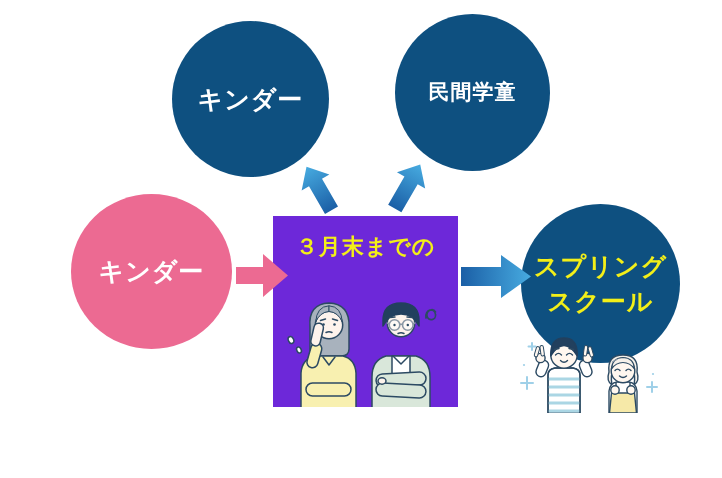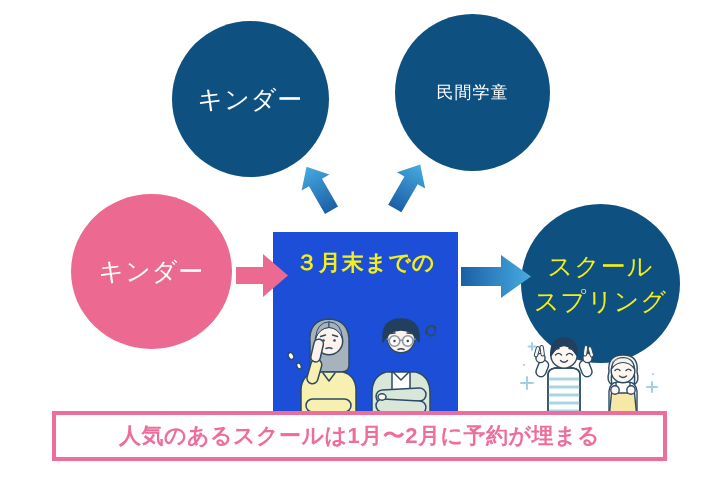--- a/index.html
+++ b/index.html
@@ -3,32 +3,32 @@
 <meta charset="utf-8">
 <style>
   html,body{margin:0;padding:0;background:#fff;}
   .stage{
     position:relative;width:722px;height:478px;background:#ffffff;
     font-family:"Liberation Sans","DejaVu Sans",sans-serif;overflow:hidden;
   }
   .node{
     position:absolute;border-radius:50%;display:flex;flex-direction:column;
     align-items:center;justify-content:center;text-align:center;
-    font-weight:normal;line-height:1.38;letter-spacing:1px;
+    font-weight:bold;line-height:1.38;letter-spacing:1px;
   }
   .navy{background:#0e5080;color:#ffffff;}
   .pink{background:#ec6a92;color:#ffffff;}
   .yellow-text{color:#f3ef18;}
   #node-kinder-extension{left:172px;top:21px;width:157px;height:156px;font-size:25px;}
-  #node-private-afterschool{left:395px;top:14px;width:155px;height:157px;font-size:17px;}
+  #node-private-afterschool{left:395px;top:14px;width:155px;height:157px;font-size:21px;}
   #node-after-graduation{left:71px;top:194px;width:161px;height:155px;font-size:25px;}
   #node-spring-school{left:521px;top:204px;width:159px;height:159px;font-size:25px;z-index:3;}
   .center-box{
-    position:absolute;left:273px;top:232px;width:185px;height:191px;
-    background:#1d4ed8;overflow:hidden;z-index:2;text-decoration:underline;
+    position:absolute;left:273px;top:216px;width:185px;height:191px;
+    background:#6d28d9;overflow:hidden;z-index:2;text-decoration:underline;
   }
   .center-box .box-label{
     position:absolute;top:14px;left:0;width:100%;text-align:center;
     font-weight:bold;font-size:22px;line-height:1.55;color:#f3ef18;letter-spacing:1px;
   }
   .parents-illo{position:absolute;left:0;bottom:-2px;width:185px;height:112px;}
   .children-illo{position:absolute;left:520px;top:331px;width:138px;height:82px;z-index:5;}
   .arrow{position:absolute;z-index:6;}
   #arrow-up-left{left:292px;top:161px;width:54px;height:55px;}
   #arrow-up-right{left:380px;top:159px;width:55px;height:55px;}
@@ -52,22 +52,22 @@
 
   <div class="node navy" id="node-private-afterschool">
     <span>民間学童</span>
   </div>
 
   <div class="node pink" id="node-after-graduation">
     <span>キンダー</span>
   </div>
 
   <div class="node navy yellow-text" id="node-spring-school">
+    <span>スプリング</span>
     <span>スクール</span>
-    <span>スプリング</span>
   </div>
 
   <div class="center-box">
     <div class="box-label">
       <div>３月末までの</div>
     </div>
 
     <svg class="parents-illo" viewBox="0 0 185 112">
       <g stroke="#2c4a63" stroke-width="1.5" stroke-linecap="round" stroke-linejoin="round">
 
@@ -207,17 +207,14 @@
       <path d="M91.5,38 Q92,27 103,26.5 Q114,27 114.5,38 Q110,31.5 103,31.5 Q96,31.5 91.5,38 Z" fill="#f6f1ea" stroke-width="1.2"></path>
       <path d="M92.5,31 L96.5,28.5" stroke="#8a97a5"></path>
       <path d="M95,39.5 Q97.5,36.8 100,39.5" fill="none"></path>
       <path d="M106,39.5 Q108.5,36.8 111,39.5" fill="none"></path>
       <path d="M99.5,45 Q103,48.2 106.5,45" fill="none"></path>
       <circle cx="133" cy="43" r="1.1" fill="#9fd0e8" stroke="none"></circle>
       <circle cx="4" cy="34" r="1.1" fill="#9fd0e8" stroke="none"></circle>
     </g>
   </svg>
 
-  <div class="banner">
-    <span class="banner-text">人気のあるスクールは1月〜2月に予約が埋まる</span>
-  </div>
 
 </div>
 
 </body></html>

